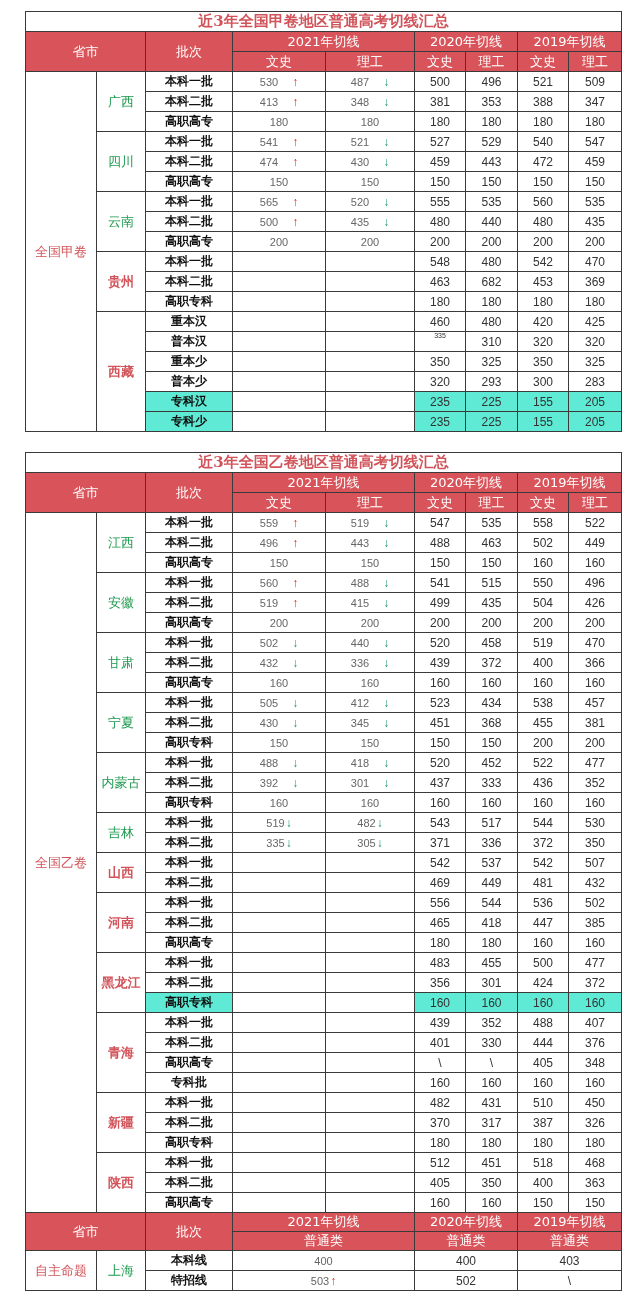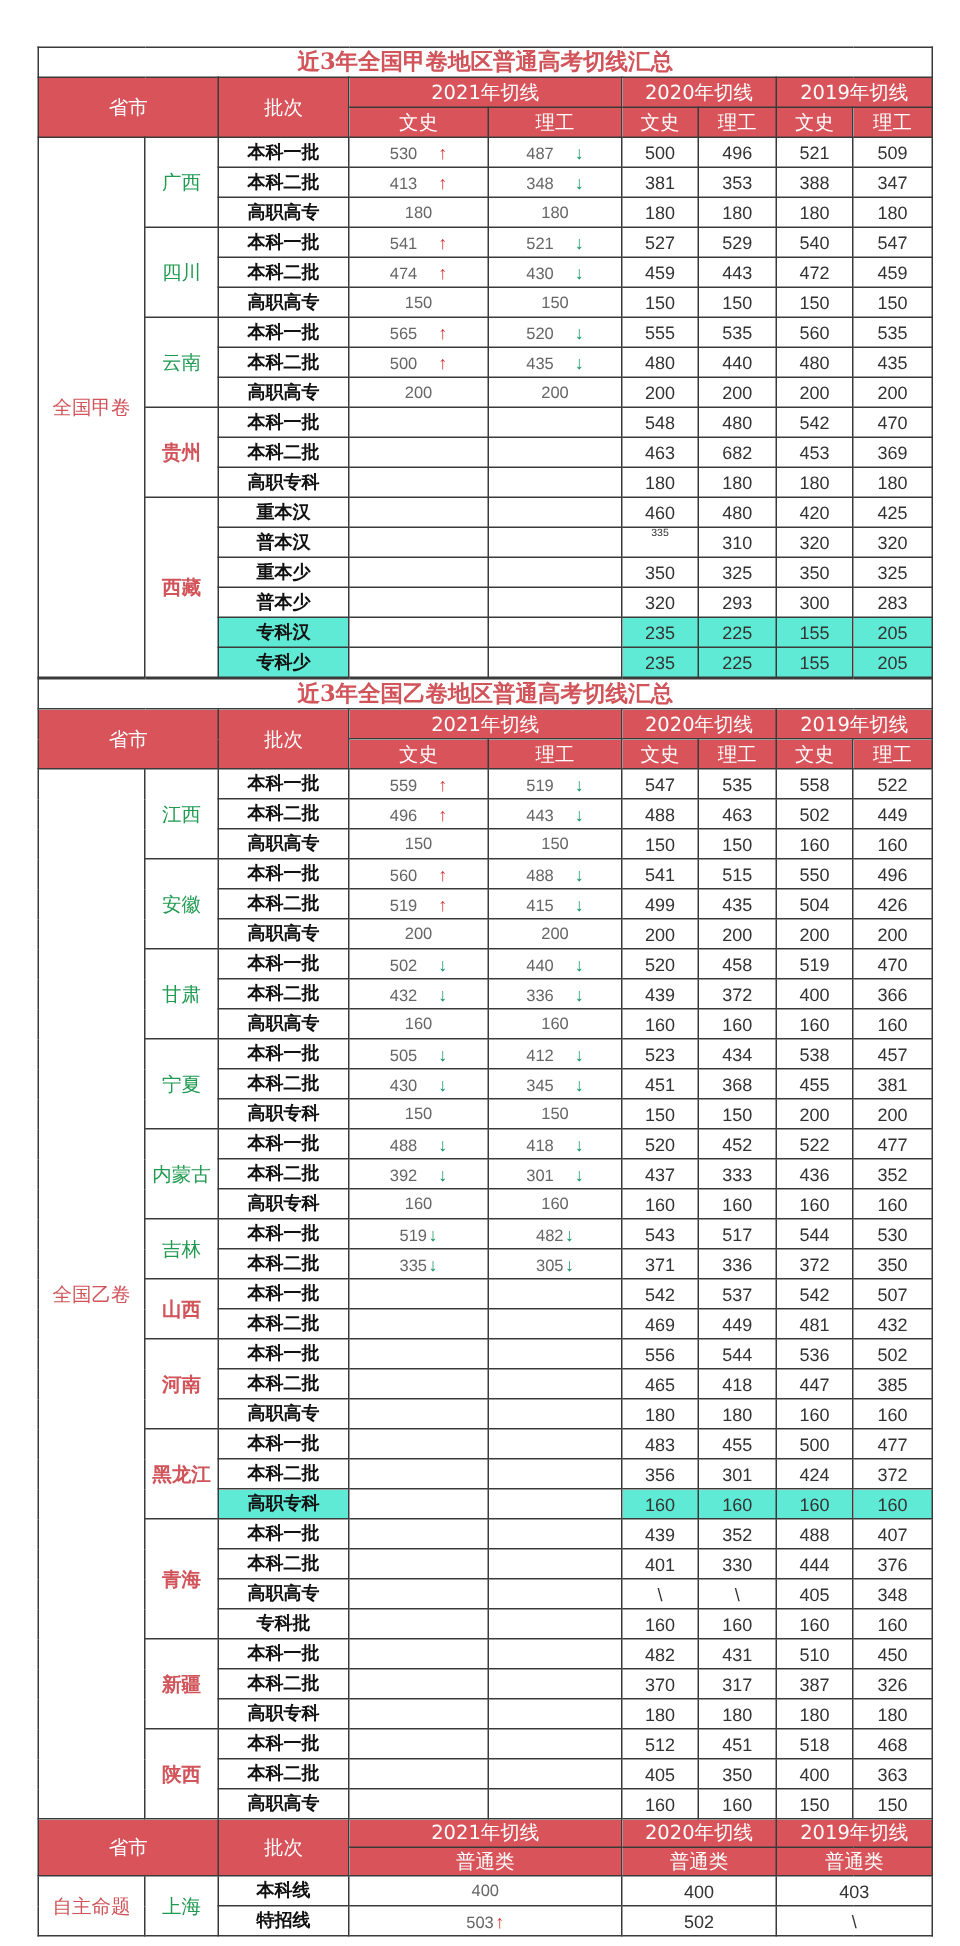--- a/index.html
+++ b/index.html
@@ -17,21 +17,21 @@
   .tiny { font-size:7px !important; vertical-align:top !important; }
   .up { color:#d62a2a; font-weight:bold; margin-left:14px; font-size:12px; }
   .down { color:#1f9a6a; font-weight:bold; margin-left:14px; font-size:12px; }
   .up.tight, .down.tight { margin-left:1px; }
   .shade { background:#5eead4; }
   .sep-top td { border-top:2px solid #555; }
 </style>
 </head>
 <body>
 
-<table class="sheet" style="top:31px;">
+<table class="sheet" style="top:11px;">
   <colgroup>
     <col style="width:71px">
       <col style="width:49px">
       <col style="width:87px">
     <col style="width:93px">
       <col style="width:89px">
     <col style="width:51px">
       <col style="width:52px">
       <col style="width:51px">
       <col style="width:53px">

